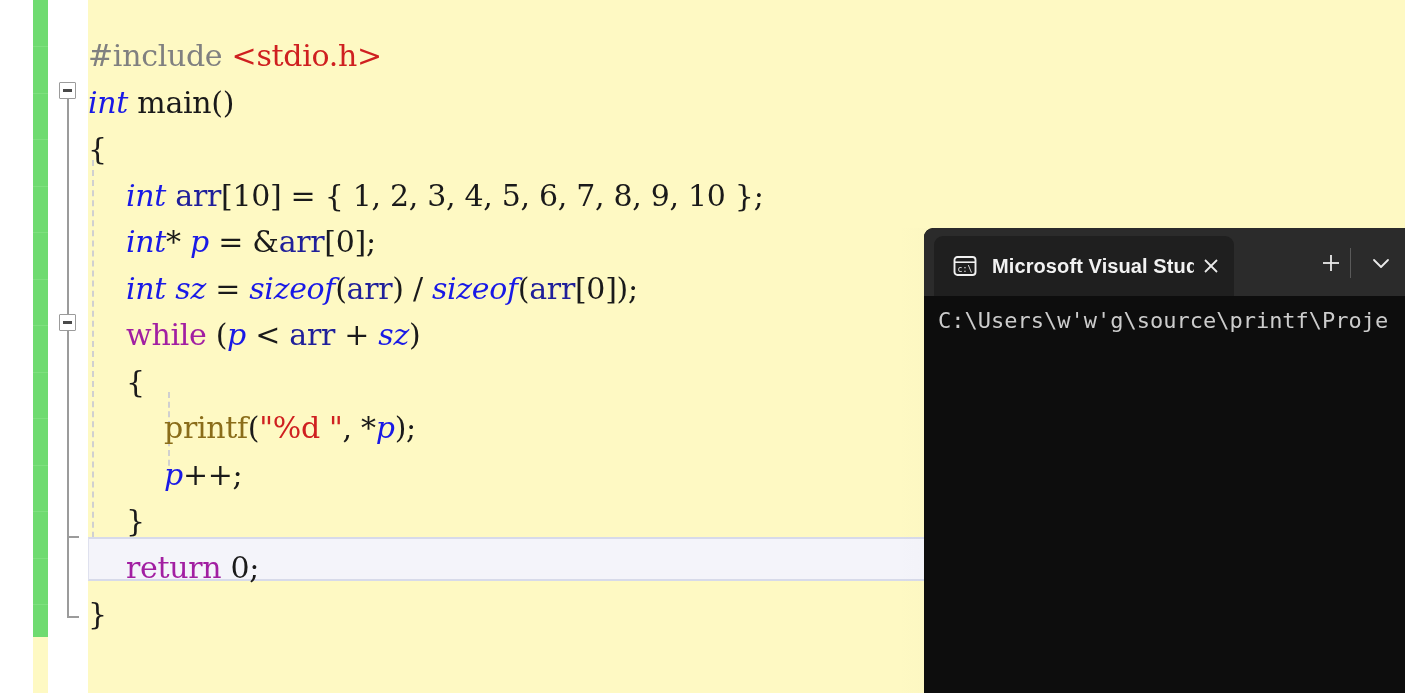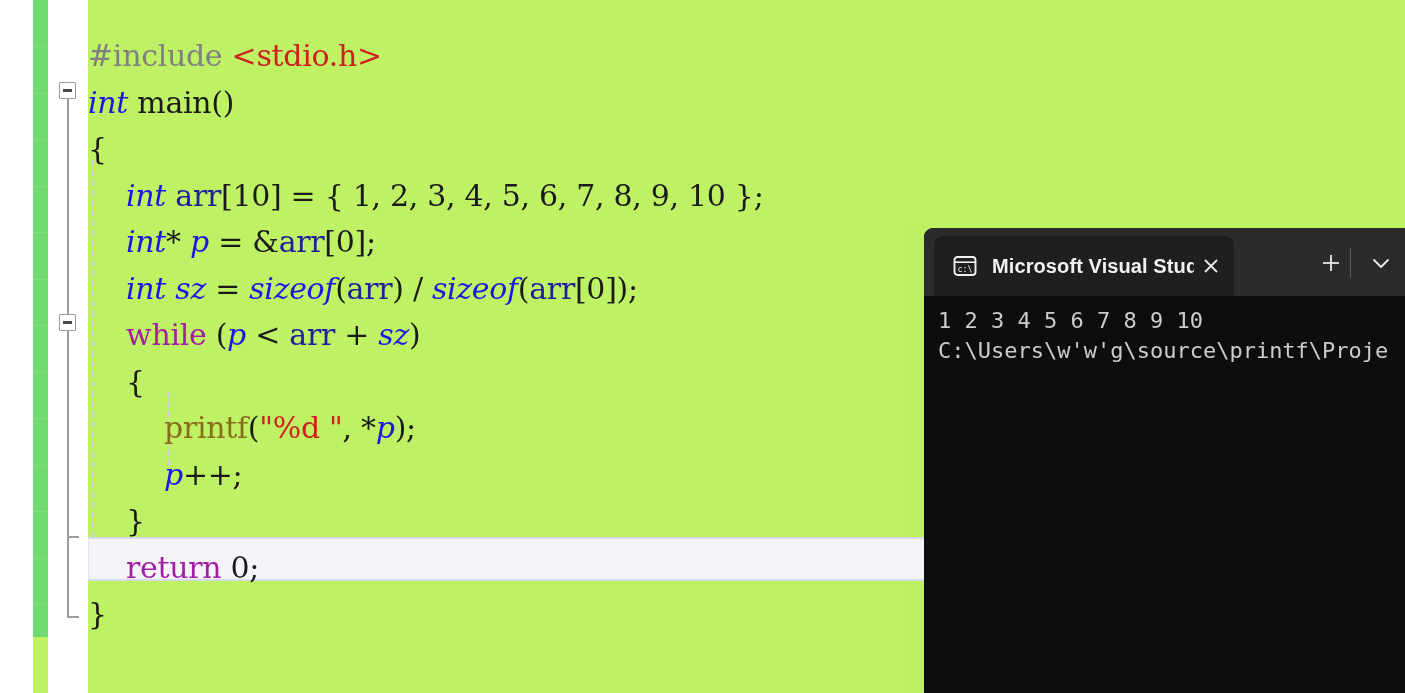--- a/index.html
+++ b/index.html
@@ -16,21 +16,21 @@
     height: 693px;
     overflow: hidden;
     background: #ffffff;
   }
 
   
   .editor {
     position: absolute;
     left: 0; top: 0;
     width: 1405px; height: 693px;
-    background: #bef264;
+    background: #fef9c3;
   }
 
   
   .gutter-outer {
     position: absolute;
     left: 0; top: 0;
     width: 33px; height: 693px;
     background: #ffffff;
   }
 
@@ -302,17 +302,17 @@
 
       <div class="titlebar-sep"></div>
 
       <div class="titlebar-btn btn-down">
         <svg width="22" height="22" viewBox="0 0 22 22" aria-hidden="true">
           <polyline points="4,8 11,15 18,8" fill="none" stroke="#eaeaea" stroke-width="1.8" stroke-linecap="round" stroke-linejoin="round"></polyline>
         </svg>
       </div>
     </div>
 
-    <div class="console-body" id="console-output"><div>1 2 3 4 5 6 7 8 9 10</div><div>C:\Users\w'w'g\source\printf\Proje</div></div>
+    <div class="console-body" id="console-output"><div>C:\Users\w'w'g\source\printf\Proje</div></div>
 
   </div>
 
 </div>
 
 </body></html>

